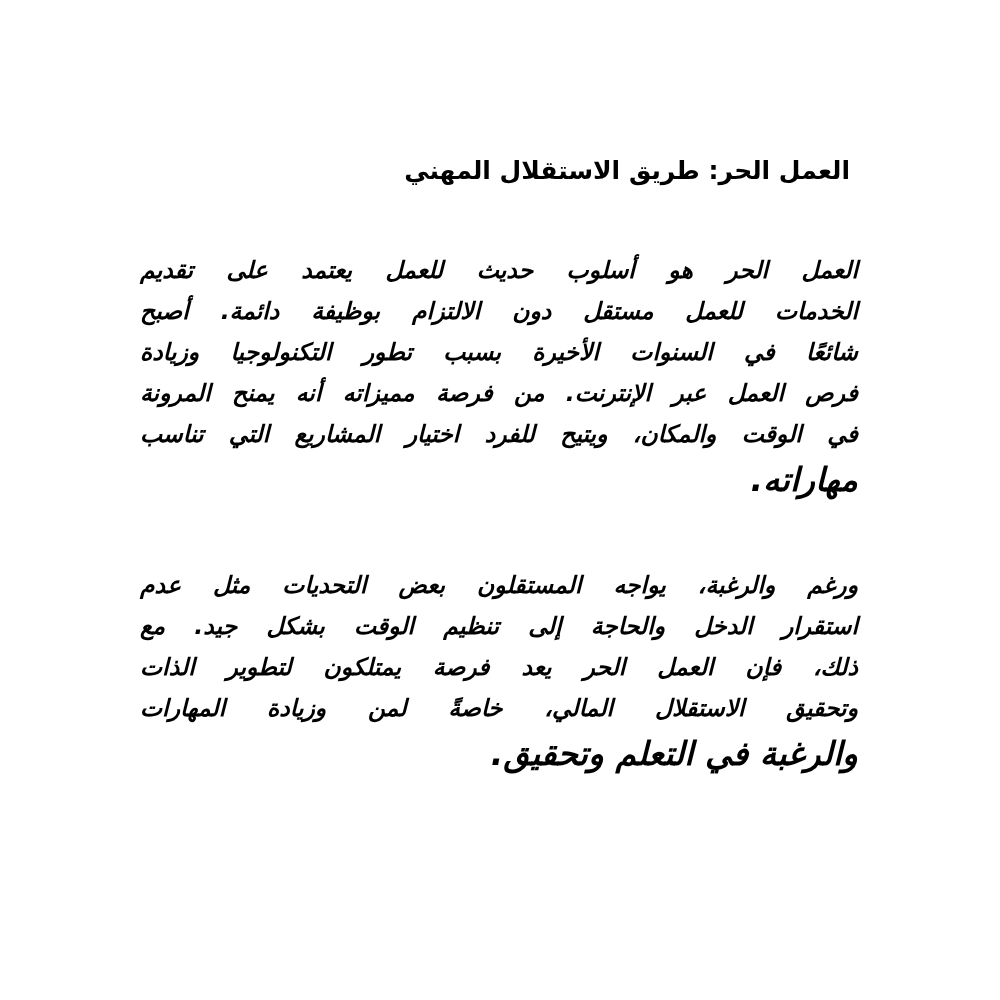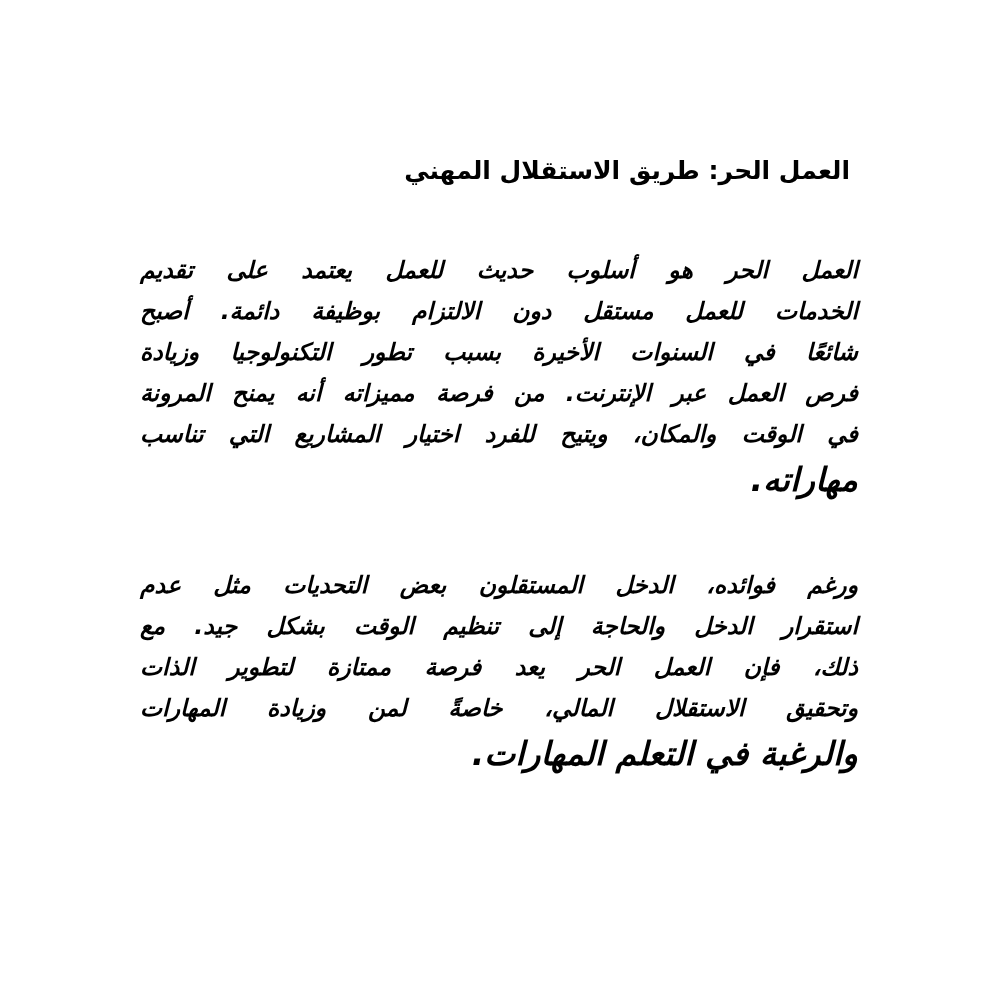--- a/index.html
+++ b/index.html
@@ -66,20 +66,20 @@
   <p class="para" id="para1">
     <span class="line">العمل الحر هو أسلوب حديث للعمل يعتمد على تقديم</span>
     <span class="line">الخدمات للعمل مستقل دون الالتزام بوظيفة دائمة. أصبح</span>
     <span class="line">شائعًا في السنوات الأخيرة بسبب تطور التكنولوجيا وزيادة</span>
     <span class="line">فرص العمل عبر الإنترنت. من فرصة مميزاته أنه يمنح المرونة</span>
     <span class="line">في الوقت والمكان، ويتيح للفرد اختيار المشاريع التي تناسب</span>
     <span class="line last">مهاراته.</span>
   </p>
 
   <p class="para" id="para2">
-    <span class="line">ورغم فوائده، الدخل المستقلون بعض التحديات مثل عدم</span>
+    <span class="line">ورغم والرغبة، يواجه المستقلون بعض التحديات مثل عدم</span>
     <span class="line">استقرار الدخل والحاجة إلى تنظيم الوقت بشكل جيد. مع</span>
-    <span class="line">ذلك، فإن العمل الحر يعد فرصة ممتازة لتطوير الذات</span>
+    <span class="line">ذلك، فإن العمل الحر يعد فرصة يمتلكون لتطوير الذات</span>
     <span class="line">وتحقيق الاستقلال المالي، خاصةً لمن وزيادة المهارات</span>
-    <span class="line last">والرغبة في التعلم المهارات.</span>
+    <span class="line last">والرغبة في التعلم وتحقيق.</span>
   </p>
 
 </div>
 
 </body></html>

